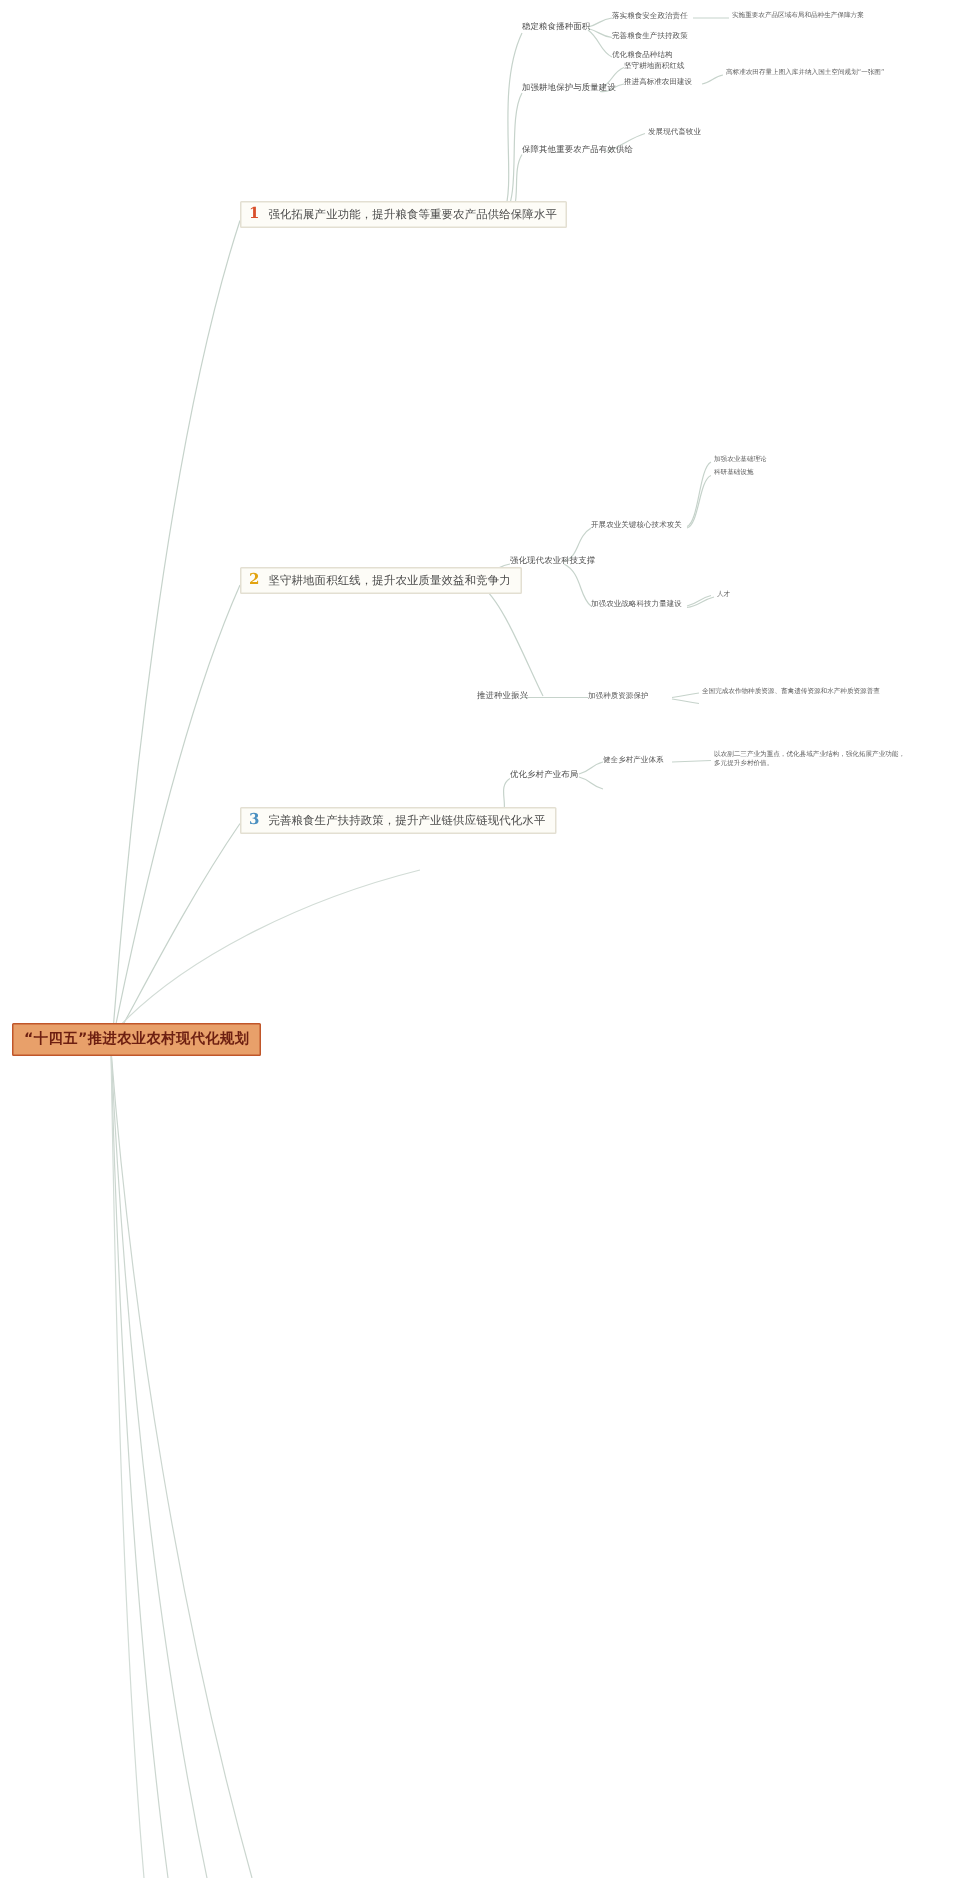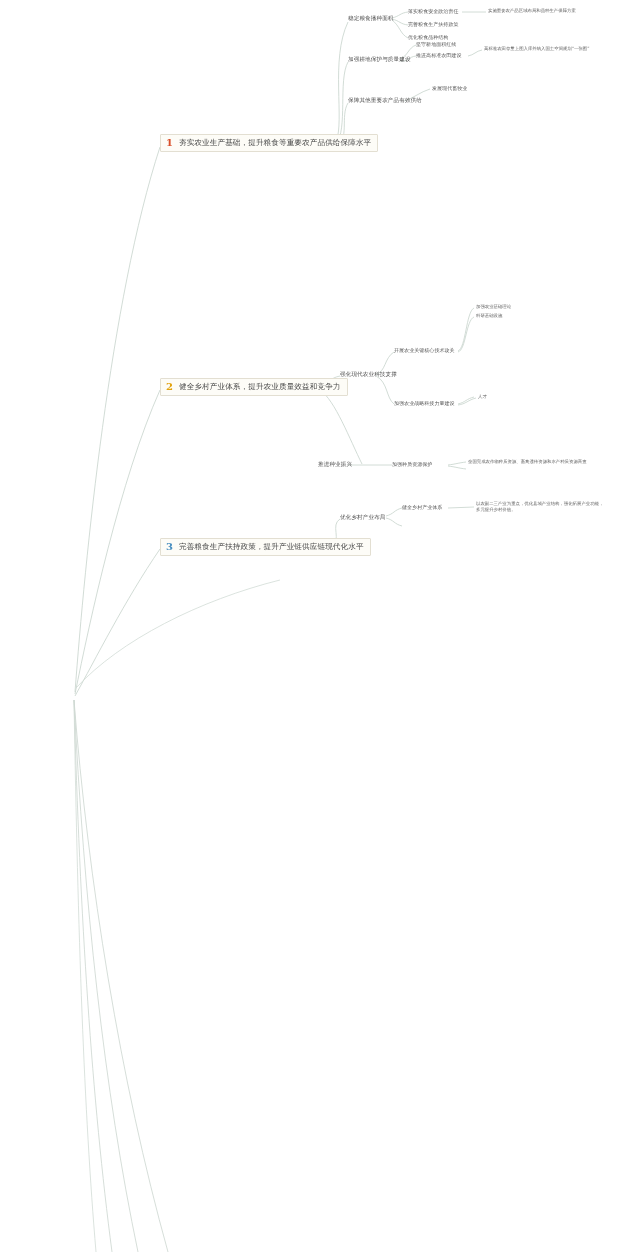--- a/index.html
+++ b/index.html
@@ -149,24 +149,27 @@
 
       <path d="M 332,546 C 342,540 330,525 340,519"></path>
 
       <path d="M 386,516 C 394,514 394,510 402,508"></path>
       <path d="M 386,518 C 394,520 394,524 402,526"></path>
 
       <path d="M 448,508 L 474,507"></path>
     </g>
   </svg>
 
+  <div class="node root" style="left:8px; top:682px;">
+    <span>“十四五”推进农业农村现代化规划</span>
+  </div>
 
   <div class="node branch b1" style="left:160px; top:134px;">
     <span class="num" style="color: rgb(217, 79, 43);">1</span>
-    <span class="btext">夯实农业生产基础，提升粮食等重要农产品供给保障水平</span>
+    <span class="btext">强化拓展产业功能，提升粮食等重要农产品供给保障水平</span>
   </div>
 
   <div class="node n2" style="left:348px; top:15px;">稳定粮食播种面积</div>
   <div class="node n2" style="left:348px; top:56px;">加强耕地保护与质量建设</div>
   <div class="node n2" style="left:348px; top:97px;">保障其他重要农产品有效供给</div>
 
   <div class="node n3" style="left:408px; top:8px;">落实粮食安全政治责任</div>
   <div class="node n3" style="left:408px; top:21px;">完善粮食生产扶持政策</div>
   <div class="node n3" style="left:408px; top:34px;">优化粮食品种结构</div>
 
@@ -174,21 +177,21 @@
 
   <div class="node n3" style="left:416px; top:41px;">坚守耕地面积红线</div>
   <div class="node n3" style="left:416px; top:52px;">推进高标准农田建设</div>
 
   <div class="node n4" style="left:484px; top:46px;">高标准农田存量上图入库并纳入国土空间规划“一张图”</div>
 
   <div class="node n3" style="left:432px; top:85px;">发展现代畜牧业</div>
 
   <div class="node branch b2" style="left:160px; top:378px;">
     <span class="num" style="color: rgb(226, 163, 16);">2</span>
-    <span class="btext">健全乡村产业体系，提升农业质量效益和竞争力</span>
+    <span class="btext">坚守耕地面积红线，提升农业质量效益和竞争力</span>
   </div>
 
   <div class="node n2" style="left:340px; top:371px;">强化现代农业科技支撑</div>
   <div class="node n2" style="left:318px; top:461px;">推进种业振兴</div>
 
   <div class="node n3" style="left:394px; top:347px;">开展农业关键核心技术攻关</div>
   <div class="node n3" style="left:394px; top:400px;">加强农业战略科技力量建设</div>
 
   <div class="node n4" style="left:476px; top:304px;">加强农业基础理论</div>
   <div class="node n4" style="left:476px; top:313px;">科研基础设施</div>

